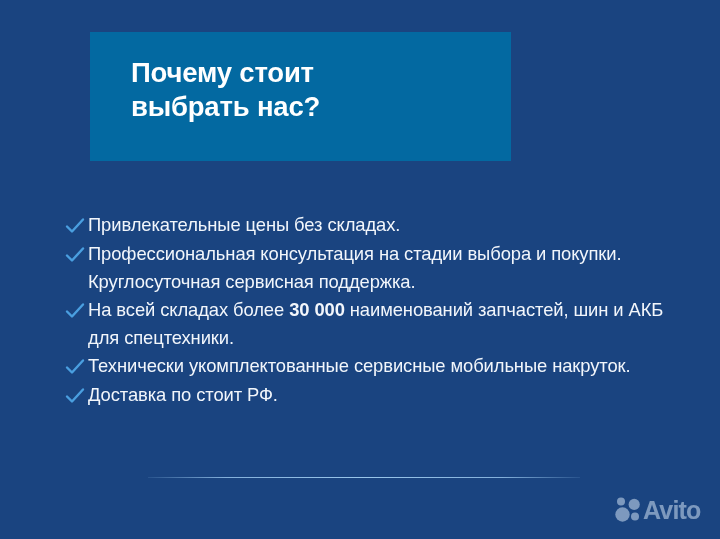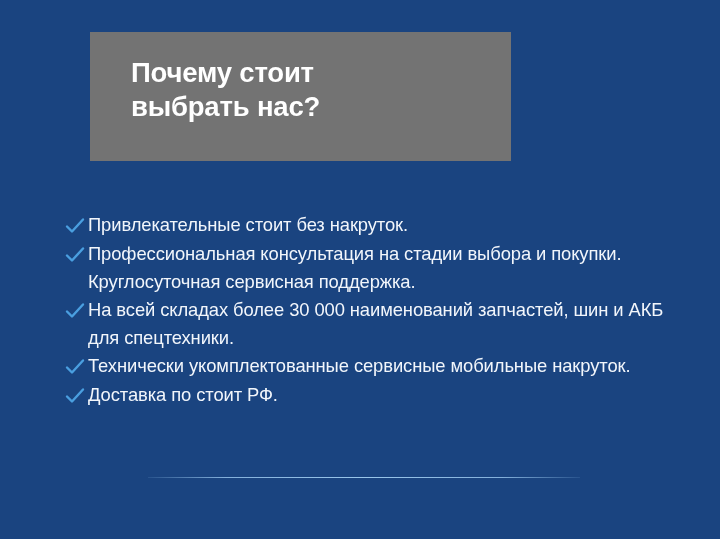--- a/index.html
+++ b/index.html
@@ -21,21 +21,21 @@
     overflow: hidden;
   }
 
   
   #title-banner {
     position: absolute;
     left: 90px;
     top: 32px;
     width: 421px;
     height: 129px;
-    background: #737373;
+    background: #0369a1;
     box-sizing: border-box;
   }
 
   #title-text {
     position: absolute;
     left: 41px;
     top: 24px;
     width: 340px;
     color: #ffffff;
     font-family: "Liberation Sans", sans-serif;
@@ -77,21 +77,21 @@
     flex: 1 1 auto;
     color: #f2f6fb;
     font-family: "Liberation Sans", sans-serif;
     font-size: 18.4px;
     line-height: 28px;
     font-weight: normal;
     letter-spacing: -0.1px;
   }
 
   .bullet-text b {
-    font-weight: normal;
+    font-weight: bold;
     margin-top: 21px;
   }
 
   
   #divider {
     position: absolute;
     left: 148px;
     top: 477px;
     width: 432px;
     height: 1px;
@@ -141,21 +141,21 @@
   </div>
 
   <div id="bullet-list">
 
     <div class="bullet-row">
       <span class="check-icon">
         <svg width="24" height="28" viewBox="0 0 24 28" xmlns="http://www.w3.org/2000/svg">
           <path d="M3 14.5 L8 19.5 L19 7.5" fill="none" stroke="#4a9fe0" stroke-width="2.4" stroke-linecap="round" stroke-linejoin="round"></path>
         </svg>
       </span>
-      <span class="bullet-text">Привлекательные стоит без накруток.</span>
+      <span class="bullet-text">Привлекательные цены без складах.</span>
     </div>
 
     <div class="bullet-row">
       <span class="check-icon">
         <svg width="24" height="28" viewBox="0 0 24 28" xmlns="http://www.w3.org/2000/svg">
           <path d="M3 14.5 L8 19.5 L19 7.5" fill="none" stroke="#4a9fe0" stroke-width="2.4" stroke-linecap="round" stroke-linejoin="round"></path>
         </svg>
       </span>
       <span class="bullet-text">Профессиональная консультация на стадии выбора и покупки. Круглосуточная сервисная поддержка.</span>
     </div>
@@ -184,14 +184,25 @@
           <path d="M3 14.5 L8 19.5 L19 7.5" fill="none" stroke="#4a9fe0" stroke-width="2.4" stroke-linecap="round" stroke-linejoin="round"></path>
         </svg>
       </span>
       <span class="bullet-text">Доставка по стоит РФ.</span>
     </div>
 
   </div>
 
   <div id="divider"></div>
 
+  <div id="avito-watermark">
+    <span id="avito-logo-mark">
+      <svg width="28" height="26" viewBox="0 0 28 26" xmlns="http://www.w3.org/2000/svg">
+        <circle cx="8.5" cy="17.5" r="7.2" fill="#cfe0f2"></circle>
+        <circle cx="20.2" cy="7.4" r="5.6" fill="#cfe0f2"></circle>
+        <circle cx="7.0" cy="4.6" r="4.0" fill="#cfe0f2"></circle>
+        <circle cx="21.0" cy="19.6" r="4.0" fill="#cfe0f2"></circle>
+      </svg>
+    </span>
+    <span id="avito-wordmark">Avito</span>
+  </div>
 
 </div>
 
 </body></html>

